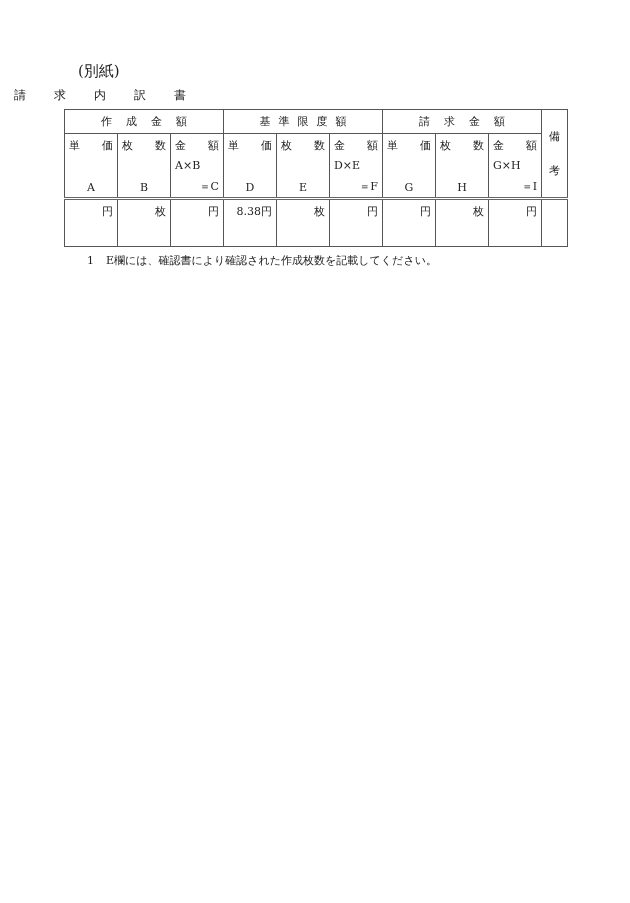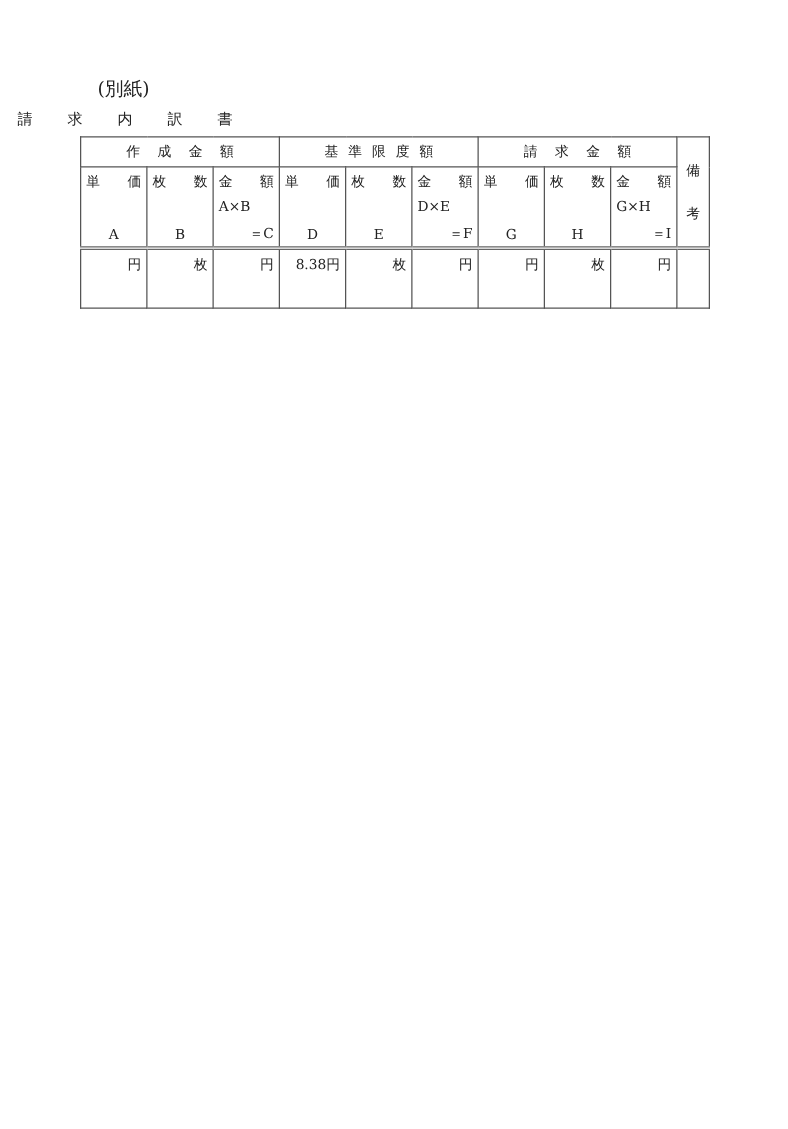--- a/index.html
+++ b/index.html
@@ -143,13 +143,14 @@
     <td class="dcell">円</td>
     <td class="dcell">円</td>
     <td class="dcell">枚</td>
     <td class="dcell">円</td>
     <td class="dcell"></td>
   </tr>
 </tbody>
   </table>
 
 <div class="notes">
+  <div class="item"><span class="num">1</span><span>E欄には、確認書により確認された作成枚数を記載してください。</span></div>
 </div>
 
 </body></html>

